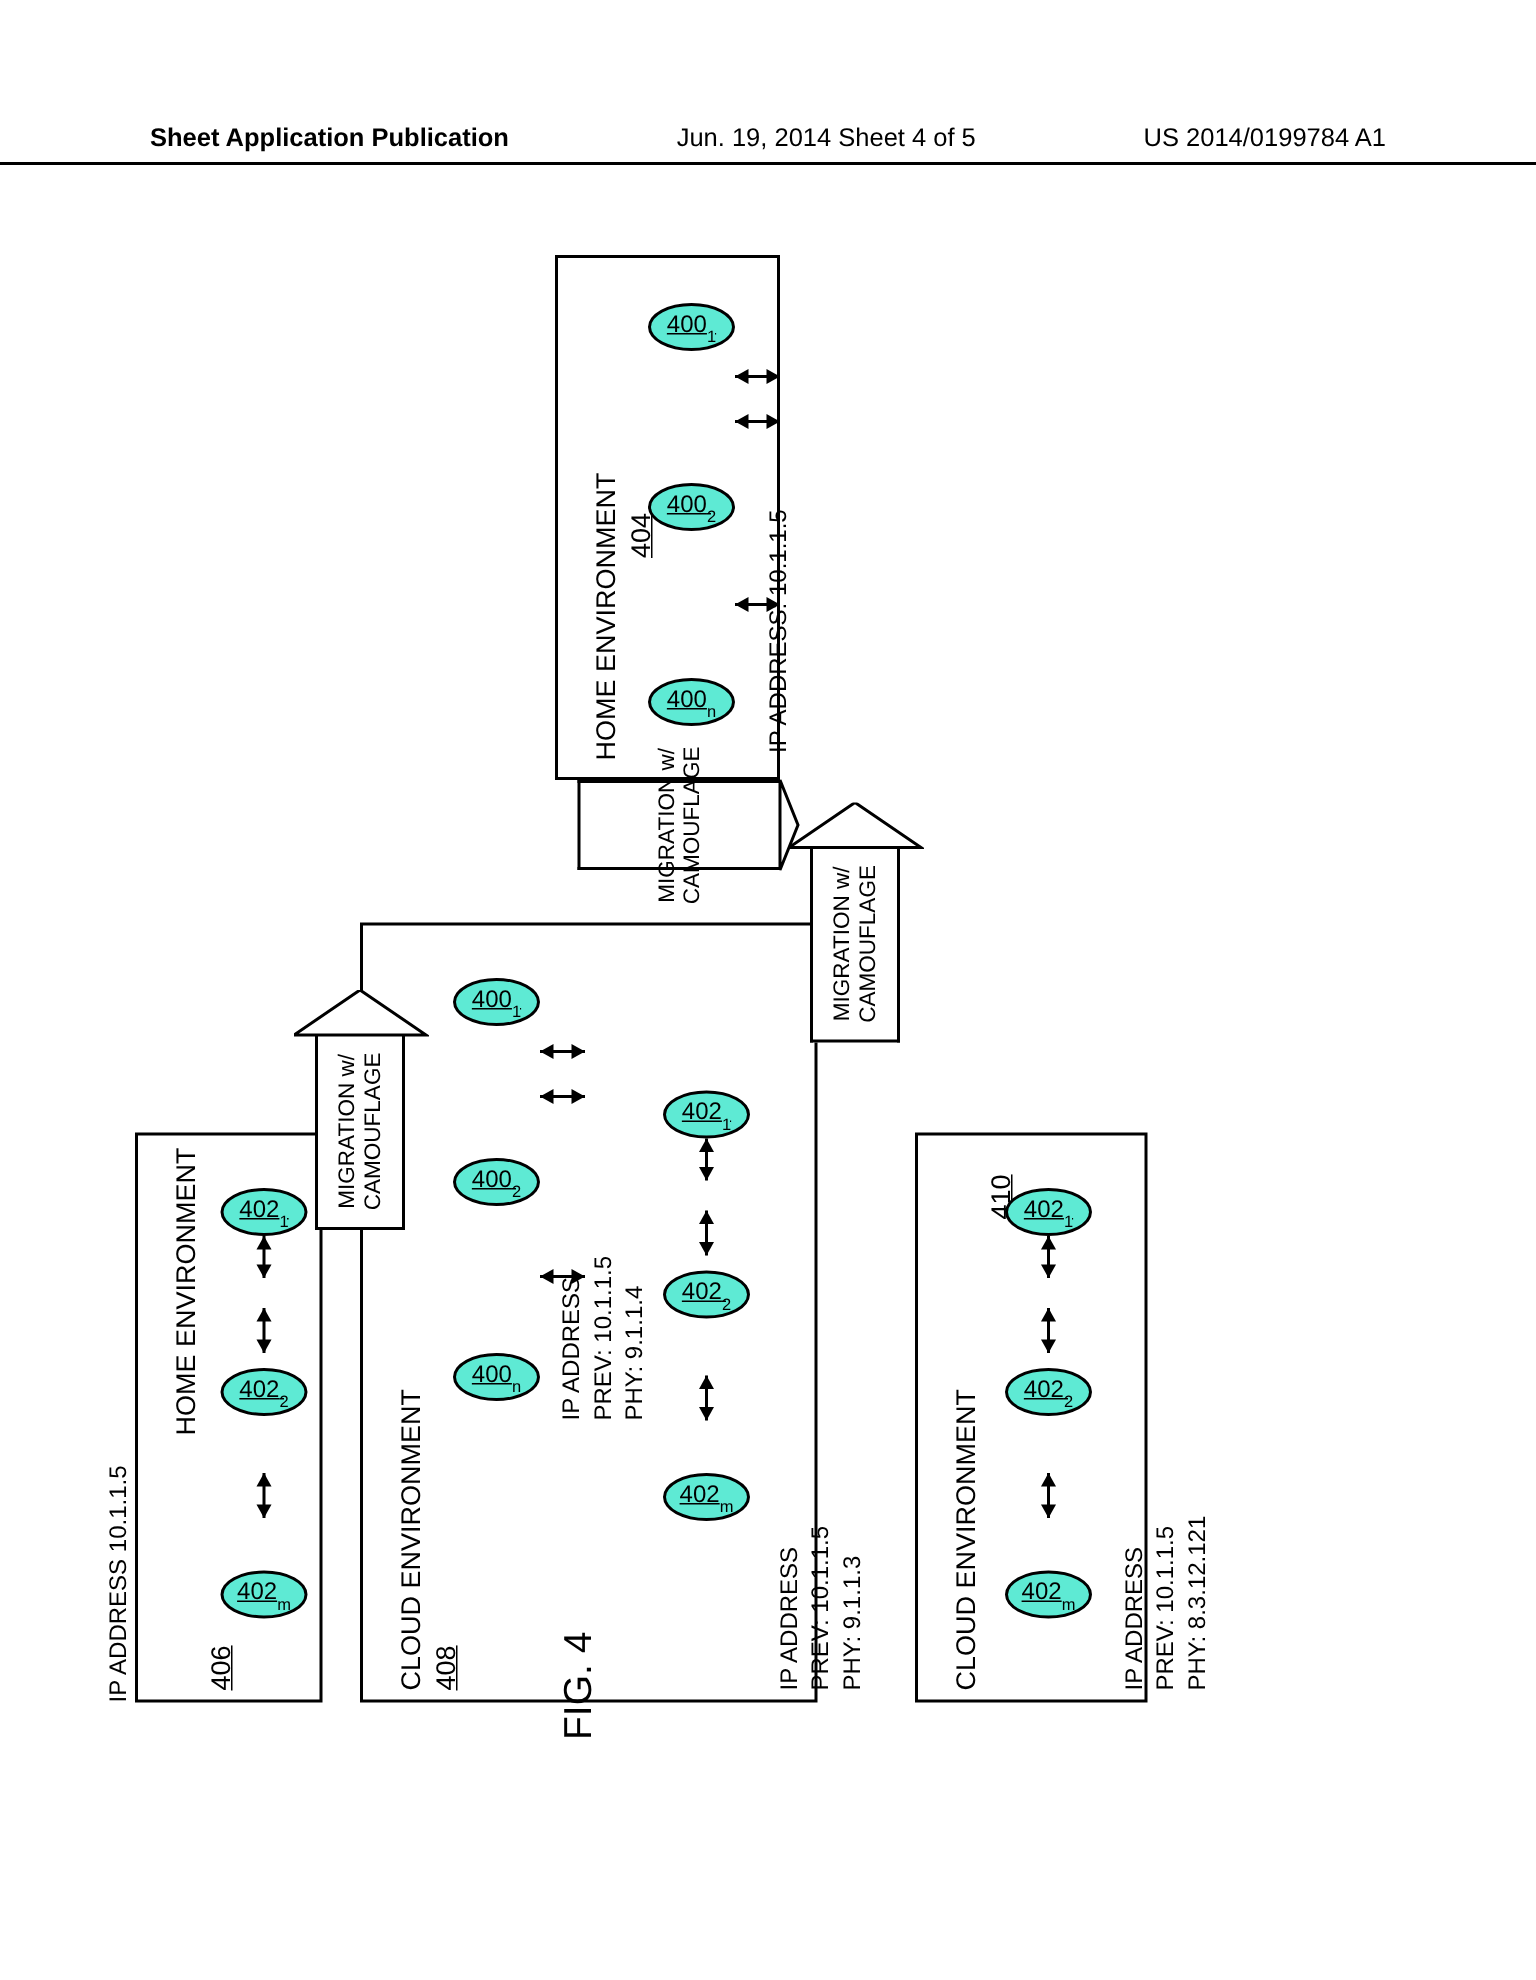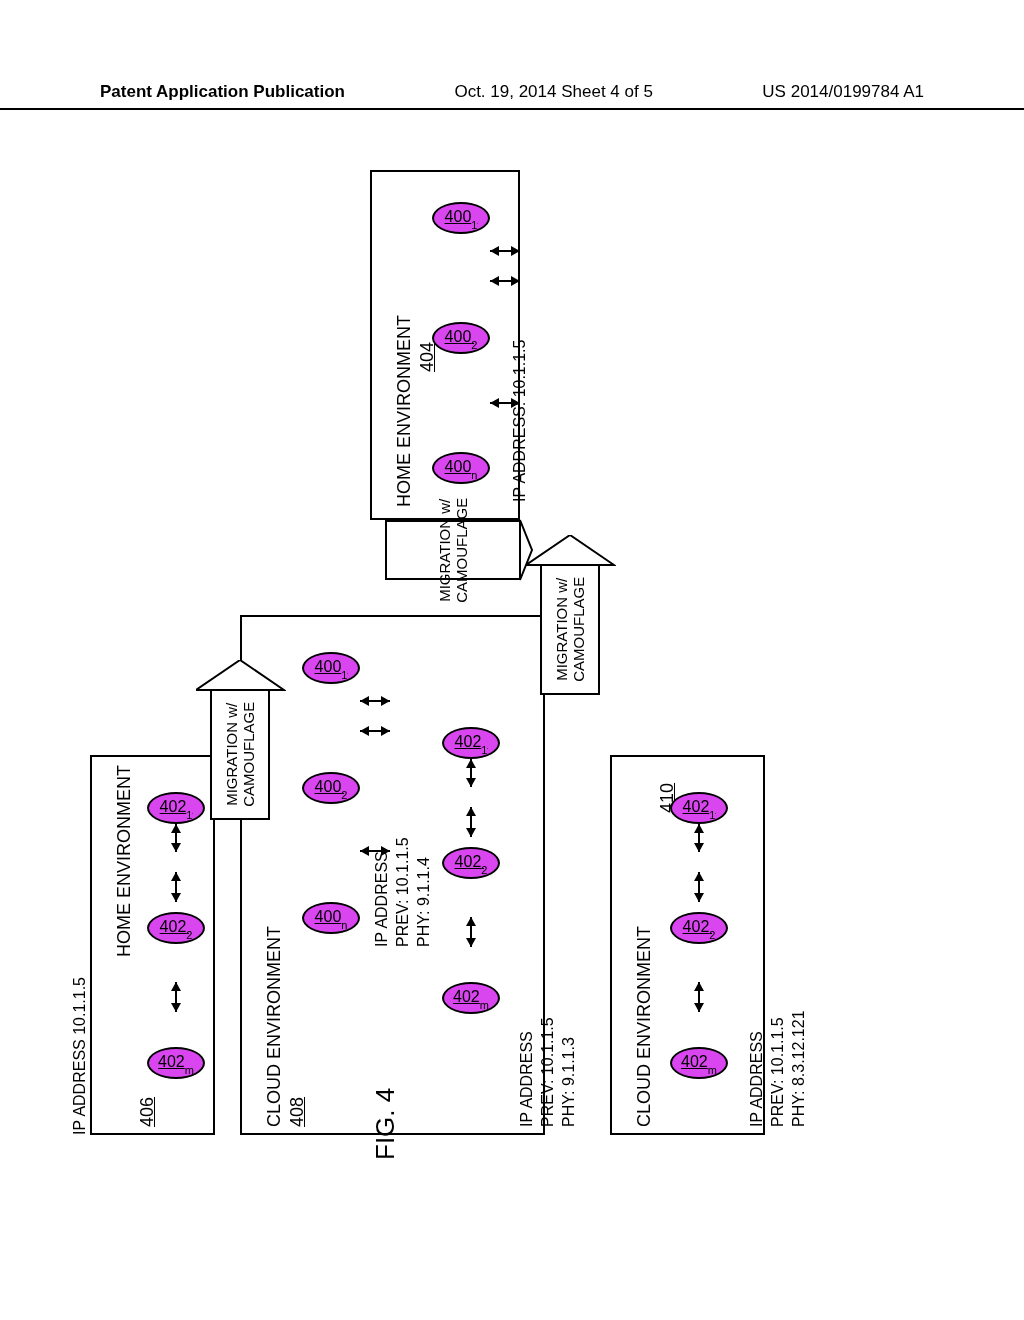--- a/index.html
+++ b/index.html
@@ -55,21 +55,21 @@
     transform-origin: left top;
     text-decoration: underline;
   }
 
   .node {
     position: absolute;
     width: 58px;
     height: 32px;
     border: 2px solid #000;
     border-radius: 50%;
-    background: #d946ef;
+    background: #5eead4;
     display: flex;
     align-items: center;
     justify-content: center;
   }
   .node .label {
     font-size: 16px;
     text-decoration: underline;
   }
   .node .sub {
     font-size: 11px;
@@ -126,22 +126,22 @@
     font-size: 26px;
     transform: rotate(-90deg);
     transform-origin: left top;
   }
 
 </style>
 </head>
 <body>
 
 <div class="header">
-  <span class="left">Patent Application Publication</span>
-  <span class="center">Oct. 19, 2014  Sheet 4 of 5</span>
+  <span class="left">Sheet Application Publication</span>
+  <span class="center">Jun. 19, 2014  Sheet 4 of 5</span>
   <span class="right">US 2014/0199784 A1</span>
 </div>
 
 <div class="diagram">
 
   <div class="env" style="left:260px; top:20px; width:150px; height:350px;">
     <div class="env-label" style="left:22px; top:335px;">HOME ENVIRONMENT</div>
     <div class="env-ref" style="left:45px; top:200px;">404</div>
     <div class="node" style="left:60px; top:30px;">
         <span class="label"><span>400</span><span class="sub">1</span></span>

